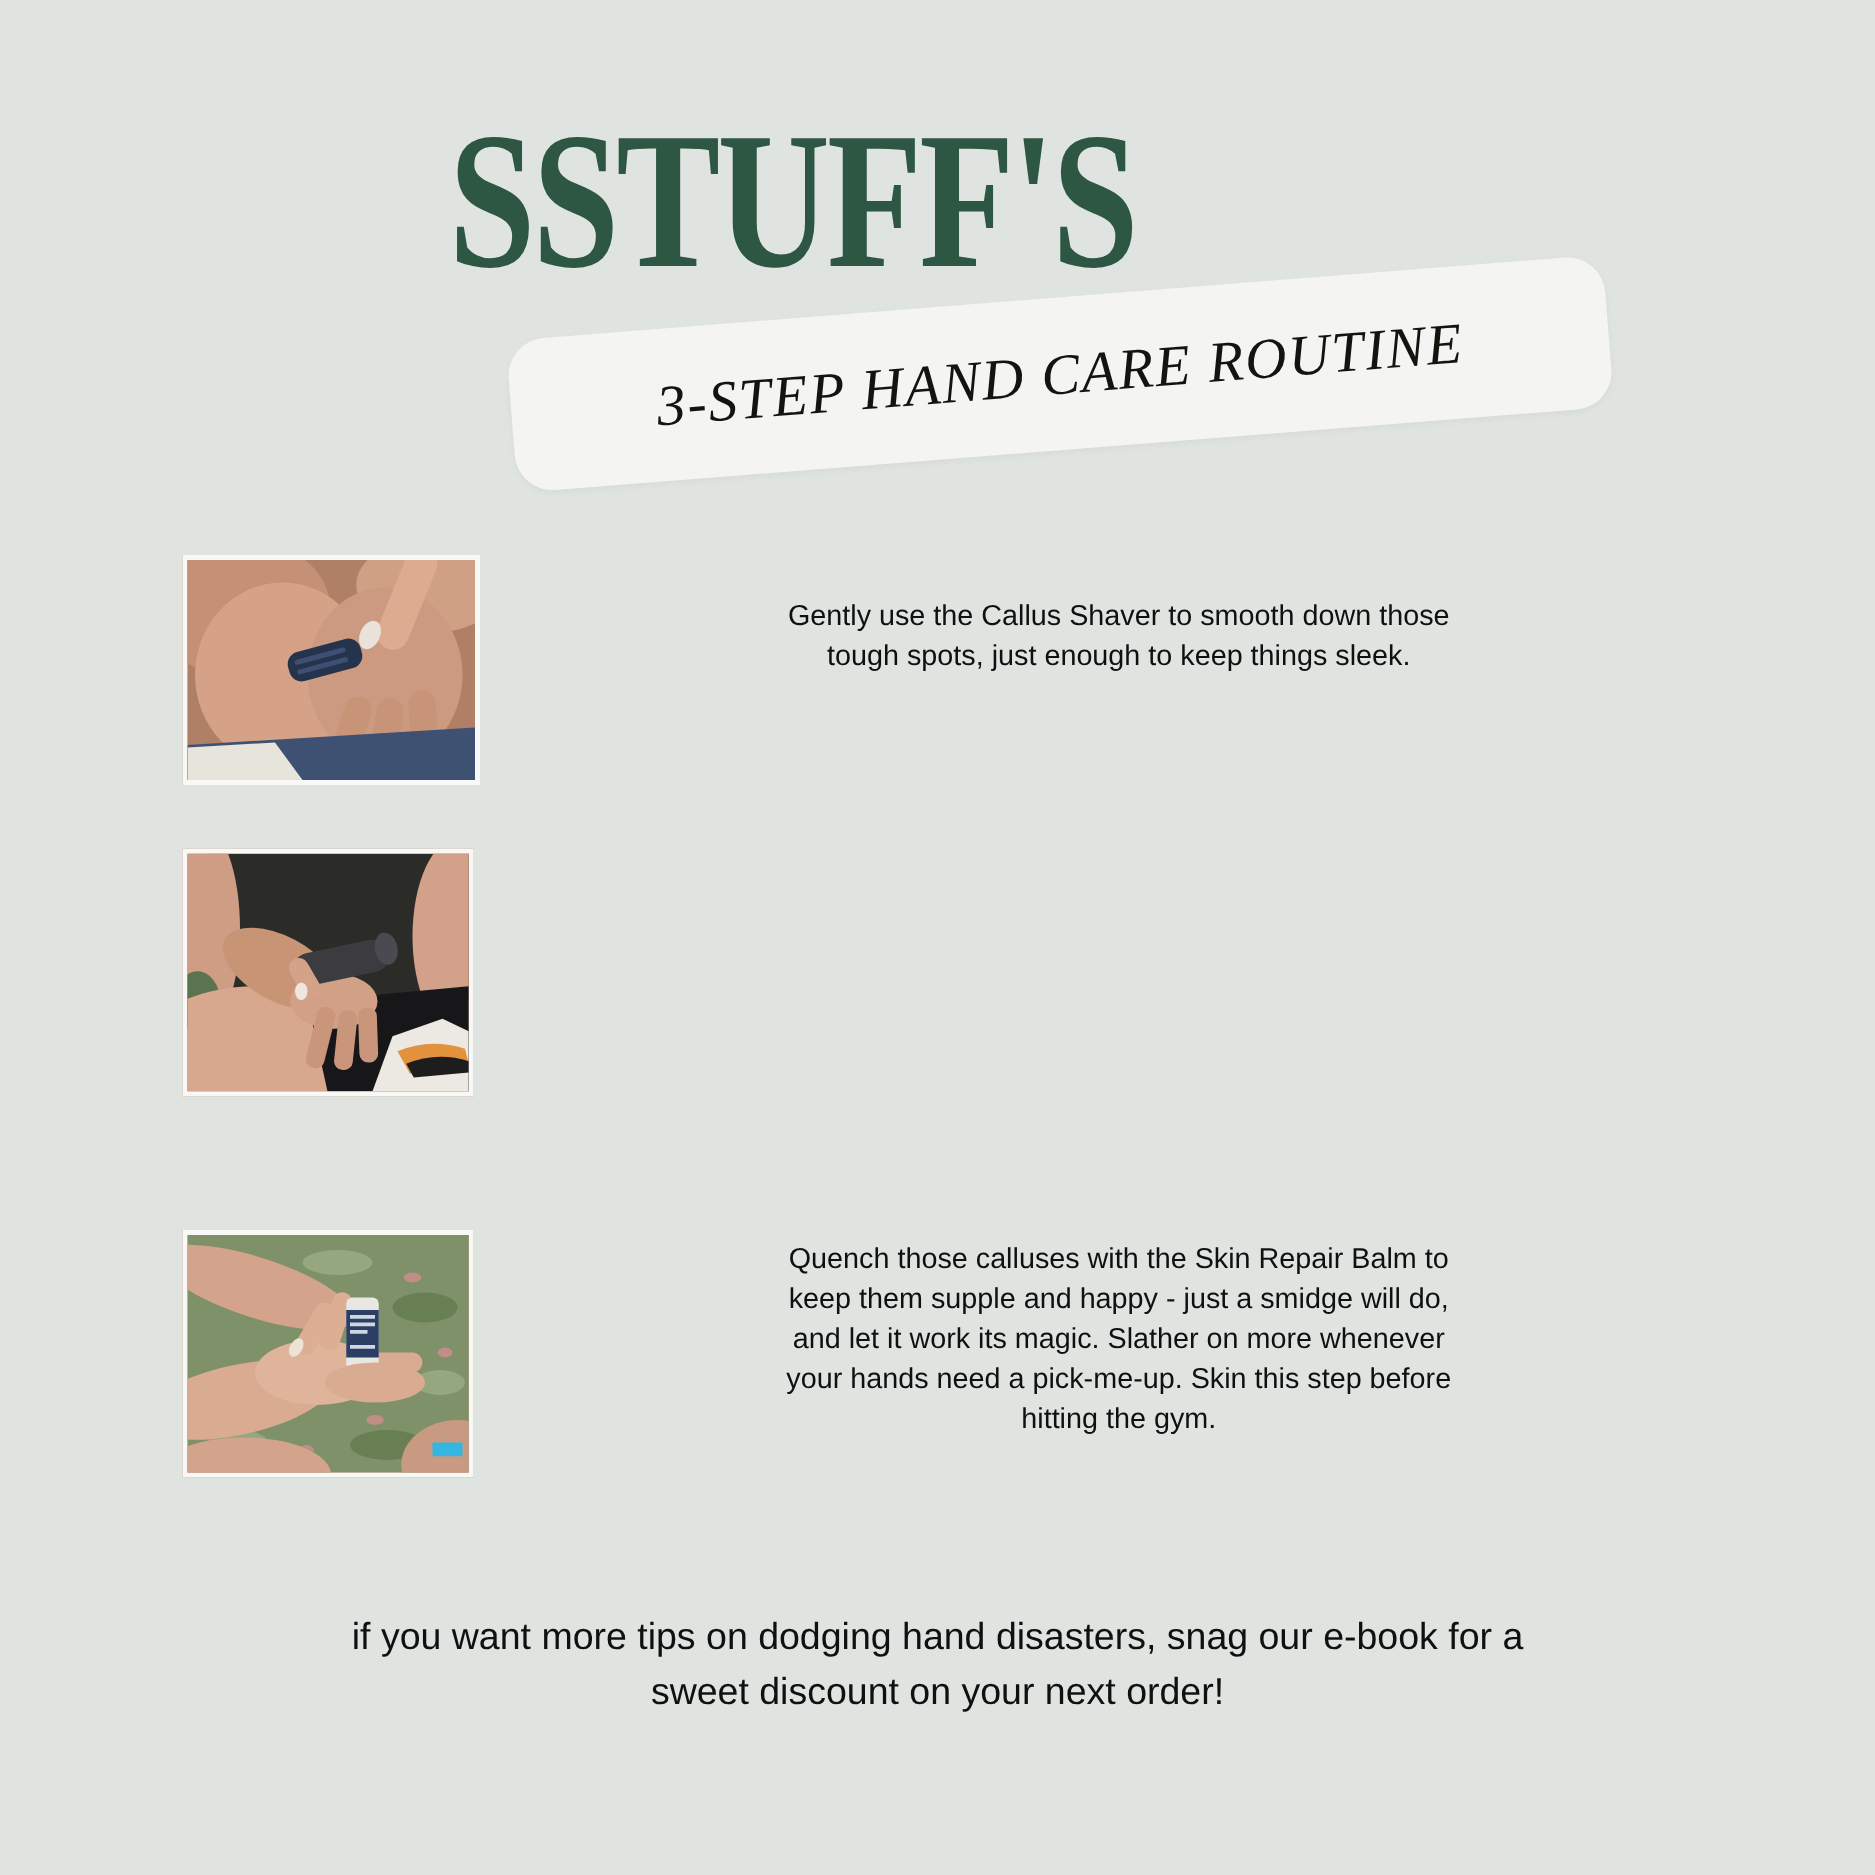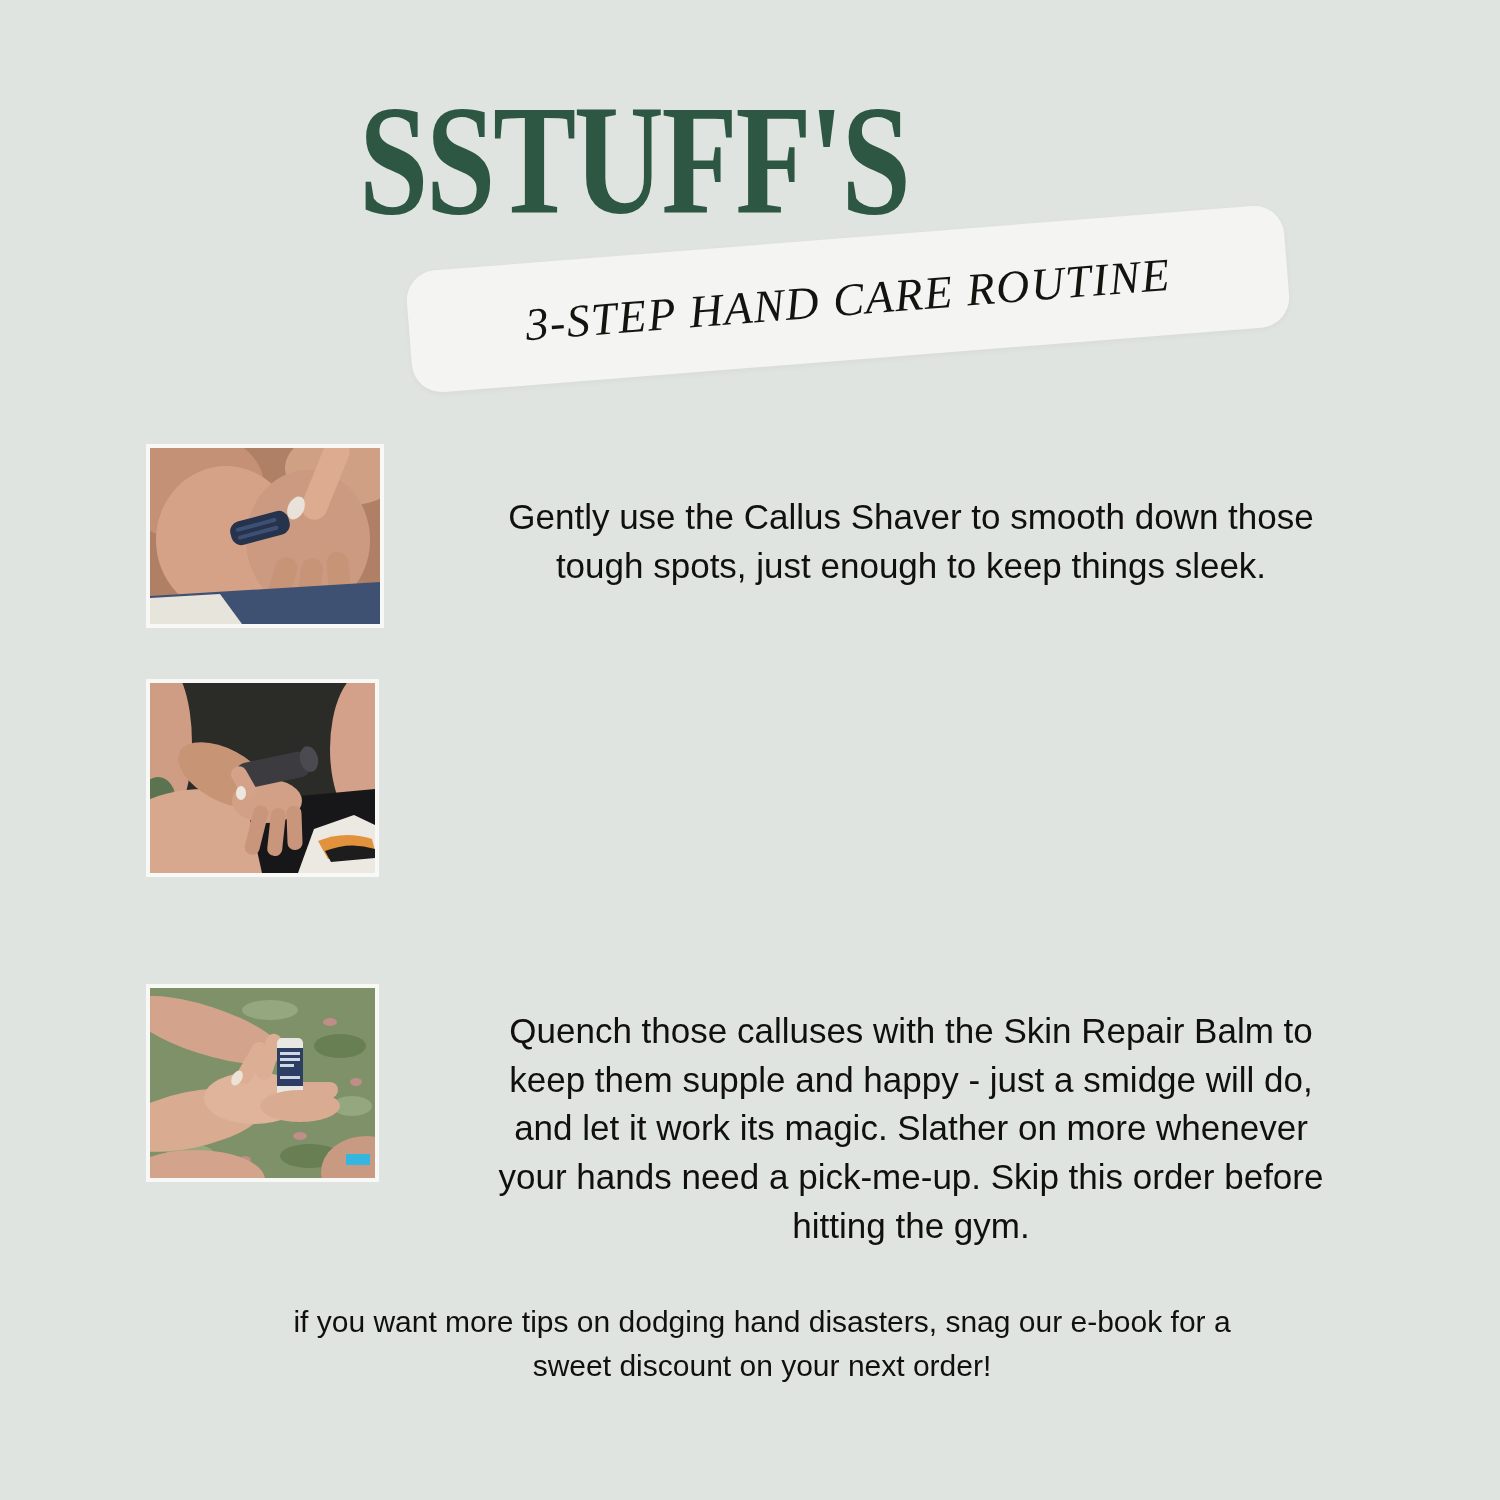--- a/index.html
+++ b/index.html
@@ -44,32 +44,32 @@
     position:absolute;margin:0;
     border:4px solid var(--photo-border,#f8f8f6);
     background:#b08066;
     line-height:0;
   }
   .photo svg{display:block;}
   .photo-1{left:146px;top:444px;}
   .photo-2{left:146px;top:679px;}
   .photo-3{left:146px;top:984px;}
   .step-text{
-    position:absolute;margin:16px;
+    position:absolute;margin:0;
     text-align:center;
     white-space:pre-line;
-    font-size:35px;
+    font-size:23px;
     line-height:1.39;
     color:#101010;
   }
   .step-text-1{left:390px;top:477px;width:1010px;}
   .step-text-2{left:382px;top:684px;width:1020px;}
   .step-text-3{left:380px;top:991px;width:1030px;}
   .footer-note{
-    position:absolute;margin:12px;
+    position:absolute;margin:0;
     left:150px;top:1288px;width:1200px;
     text-align:center;
     white-space:pre-line;
     font-size:30px;
     line-height:1.45;
     color:#101010;
   }
 </style>
 </head>
 <body>
@@ -178,19 +178,19 @@
       </g>
       <ellipse cx="150" cy="118" rx="40" ry="16" fill="#d9ab91"></ellipse>
       <ellipse cx="45" cy="192" rx="70" ry="30" fill="#d3a48b"></ellipse>
       <ellipse cx="216" cy="184" rx="45" ry="36" fill="#c89a82"></ellipse>
       <rect x="196" y="166" width="24" height="11" fill="#35b6e0"></rect>
     </svg>
   </figure>
   <p class="step-text step-text-3">Quench those calluses with the Skin Repair Balm to
 keep them supple and happy - just a smidge will do,
 and let it work its magic. Slather on more whenever
-your hands need a pick-me-up. Skip this order before
+your hands need a pick-me-up. Skin this step before
 hitting the gym.</p>
 
   <p class="footer-note">if you want more tips on dodging hand disasters, snag our e-book for a
 sweet discount on your next order!</p>
 
 </div>
 
 </body></html>

